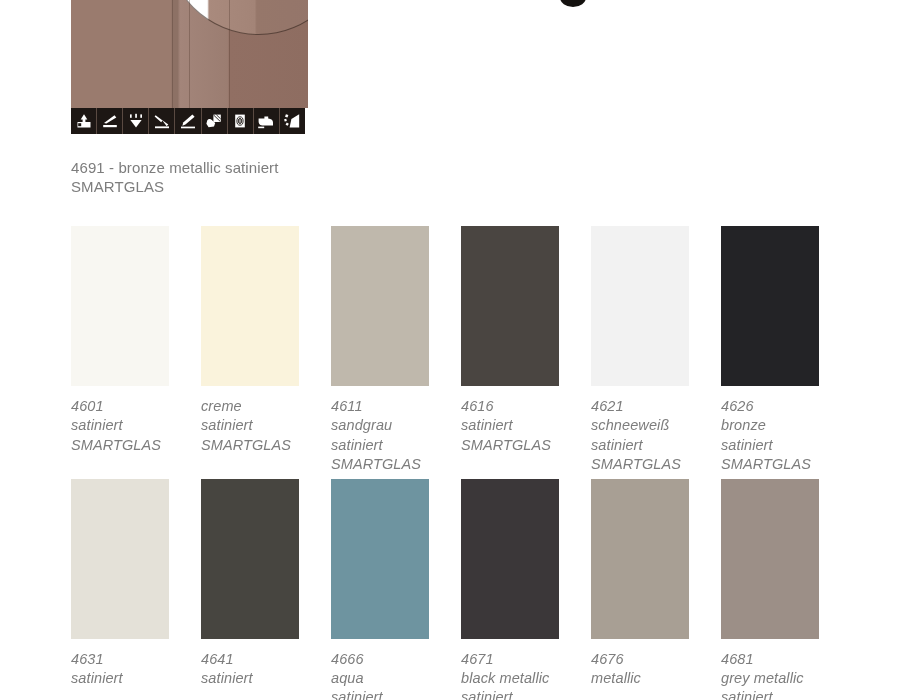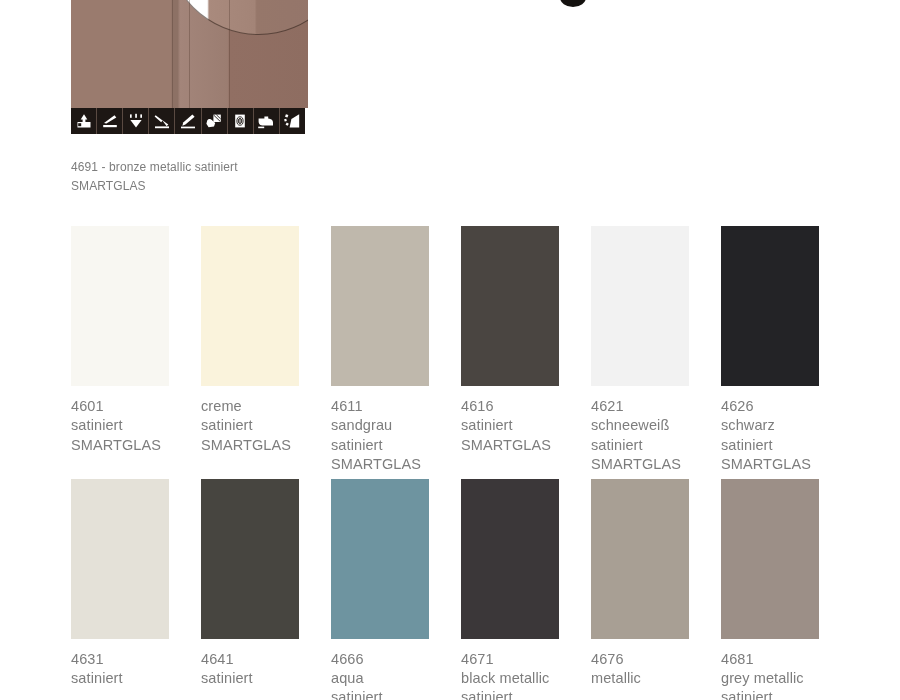--- a/index.html
+++ b/index.html
@@ -81,21 +81,21 @@
     background: #1d1714;
   }
   .product-icon-strip .pict:last-child { border-right: none; }
   .product-icon-strip svg { display: block; }
 
   .product-caption {
     position: absolute;
     left: 71px;
     top: 158px;
     width: 340px;
-    font-size: 12px;
+    font-size: 15px;
     line-height: 19px;
     color: #7d7d7d;
     letter-spacing: 0.1px;
   }
   .product-caption .cap-line { display: block; white-space: pre; }
 
   
   .corner-mark {
     position: absolute;
     left: 560px;
@@ -139,21 +139,21 @@
   }
   .swatch-row.row-1 .swatch-chip { height: 160px; }
   .swatch-row.row-2 .swatch-chip { height: 160px; }
   .swatch-label {
     margin-top: 11px;
     font-size: 14.5px;
     line-height: 19.4px;
     color: #7d7d7d;
     letter-spacing: 0.1px;
   }
-  .swatch-label .lbl-line { display: block; white-space: pre; }
+  .swatch-label .lbl-line { display: block; white-space: pre; font-style: italic; }
   .swatch-label .lbl-code { }
 </style>
 </head>
 <body>
 
 <div class="product-feature">
   <div class="product-image">
     <div class="product-circle"></div>
     <div class="panel-seam seam-a"></div>
     <div class="panel-seam seam-b"></div>
@@ -278,21 +278,21 @@
         <span class="lbl-line lbl-code">4621</span>
         <span class="lbl-line">schneeweiß</span>
         <span class="lbl-line">satiniert</span>
         <span class="lbl-line">SMARTGLAS</span>
       </div>
     </div>
     <div class="swatch-cell">
       <div class="swatch-chip" style="background:#232326"></div>
       <div class="swatch-label">
         <span class="lbl-line lbl-code">4626</span>
-        <span class="lbl-line">schwarz</span>
+        <span class="lbl-line">bronze</span>
         <span class="lbl-line">satiniert</span>
         <span class="lbl-line">SMARTGLAS</span>
       </div>
     </div>
   </div>
 
   <div class="swatch-row row-2">
     <div class="swatch-cell">
       <div class="swatch-chip" style="background:#e4e1d8"></div>
       <div class="swatch-label">

